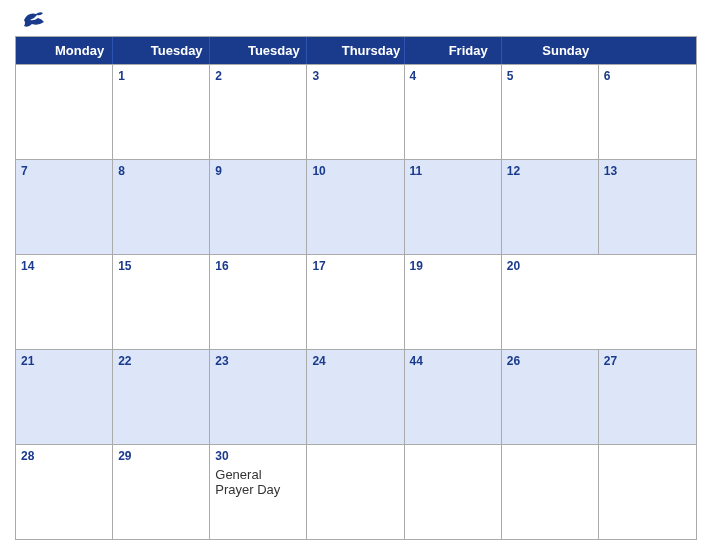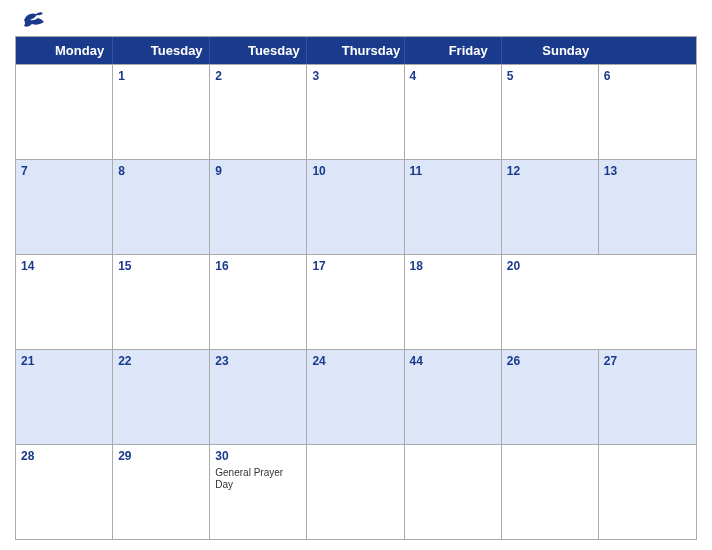--- a/index.html
+++ b/index.html
@@ -124,21 +124,21 @@
     }
 
     .cell-number {
       font-size: 12px;
       color: #1a3a8c;
       font-weight: bold;
       line-height: 1.4;
     }
 
     .cell-event {
-      font-size: 10px;
+      font-size: 13px;
       color: #333;
       margin-top: 2px;
       line-height: 1.2;
     }
 
     .empty-cell {
       background: #fff;
     }
 
     
@@ -232,21 +232,21 @@
         <div class="calendar-cell">
           <div class="cell-number">15</div>
         </div>
         <div class="calendar-cell">
           <div class="cell-number">16</div>
         </div>
         <div class="calendar-cell">
           <div class="cell-number">17</div>
         </div>
         <div class="calendar-cell">
-          <div class="cell-number">18</div>
+          <div class="cell-number">19</div>
         </div>
         <div class="calendar-cell">
           <div class="cell-number">20</div>
         </div>
       </div>
       <div class="calendar-row shaded">
         <div class="calendar-cell">
           <div class="cell-number">21</div>
         </div>
         <div class="calendar-cell">

